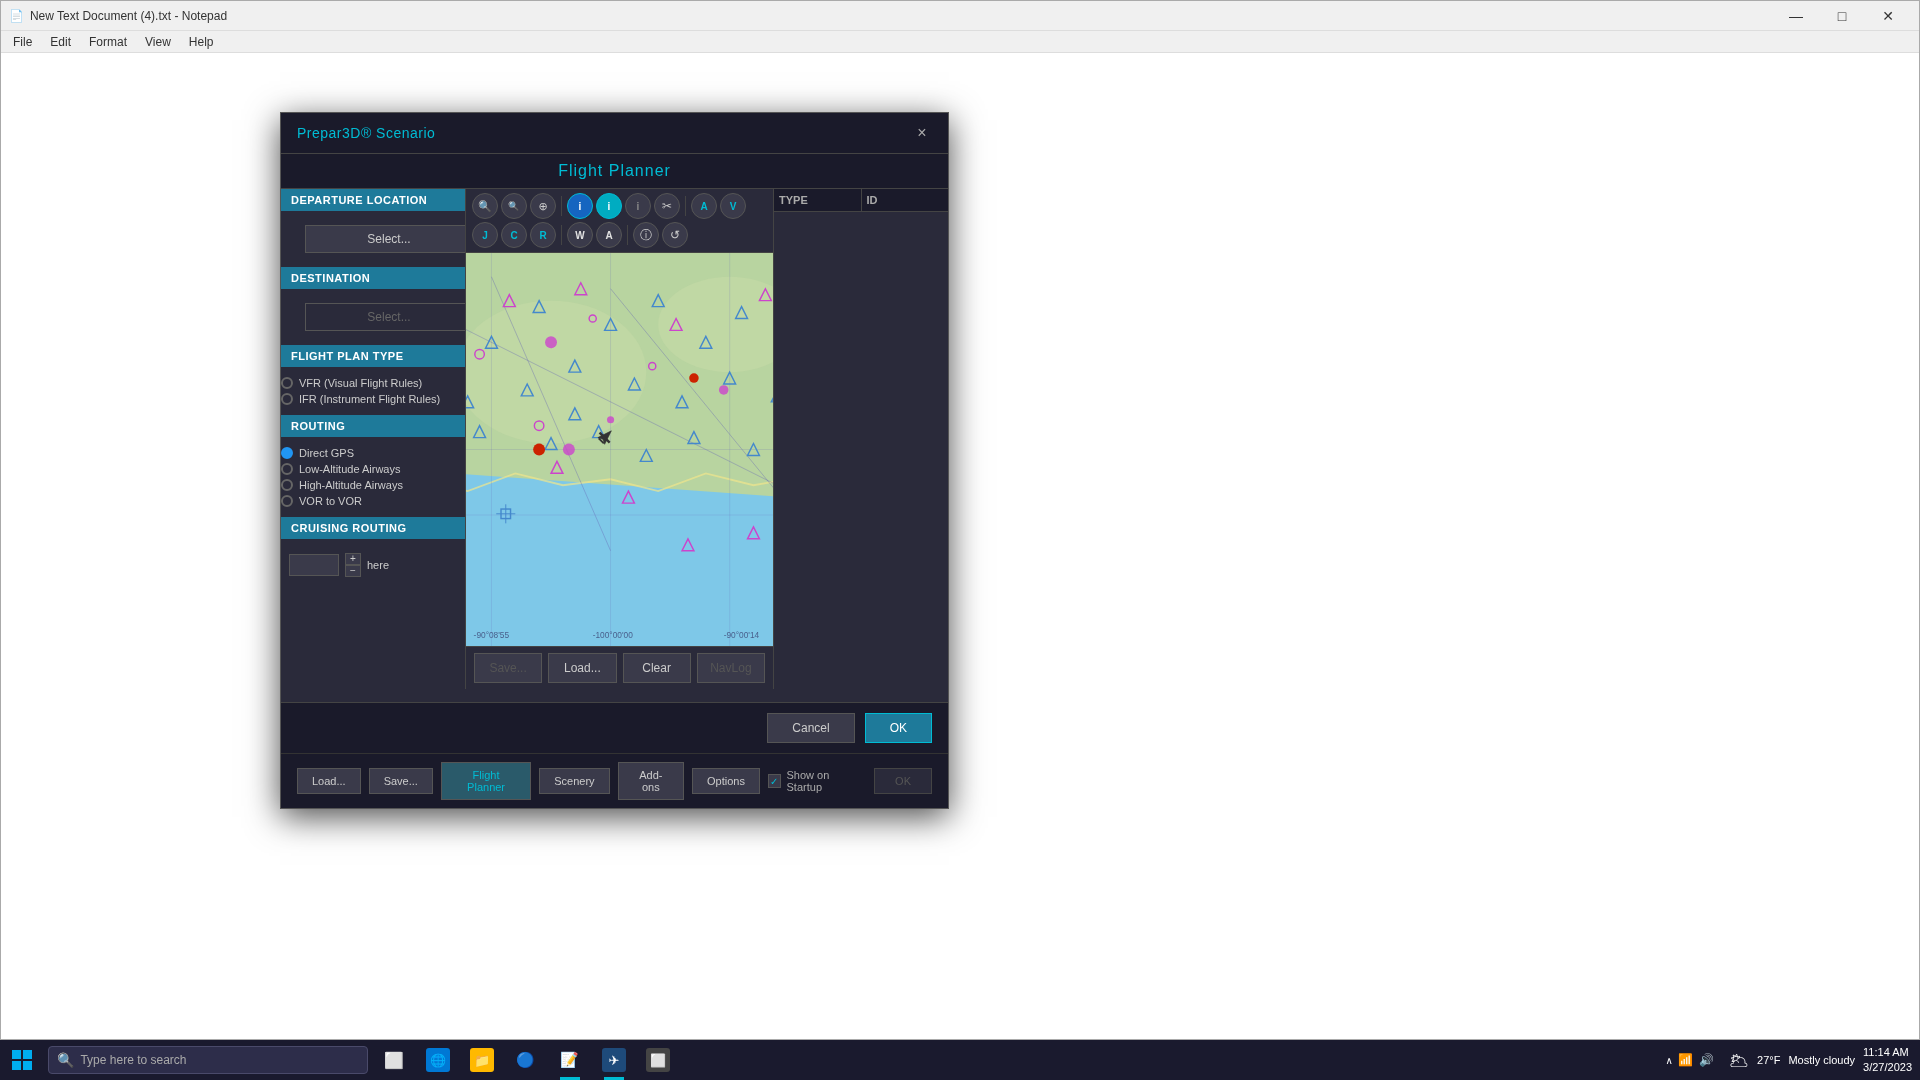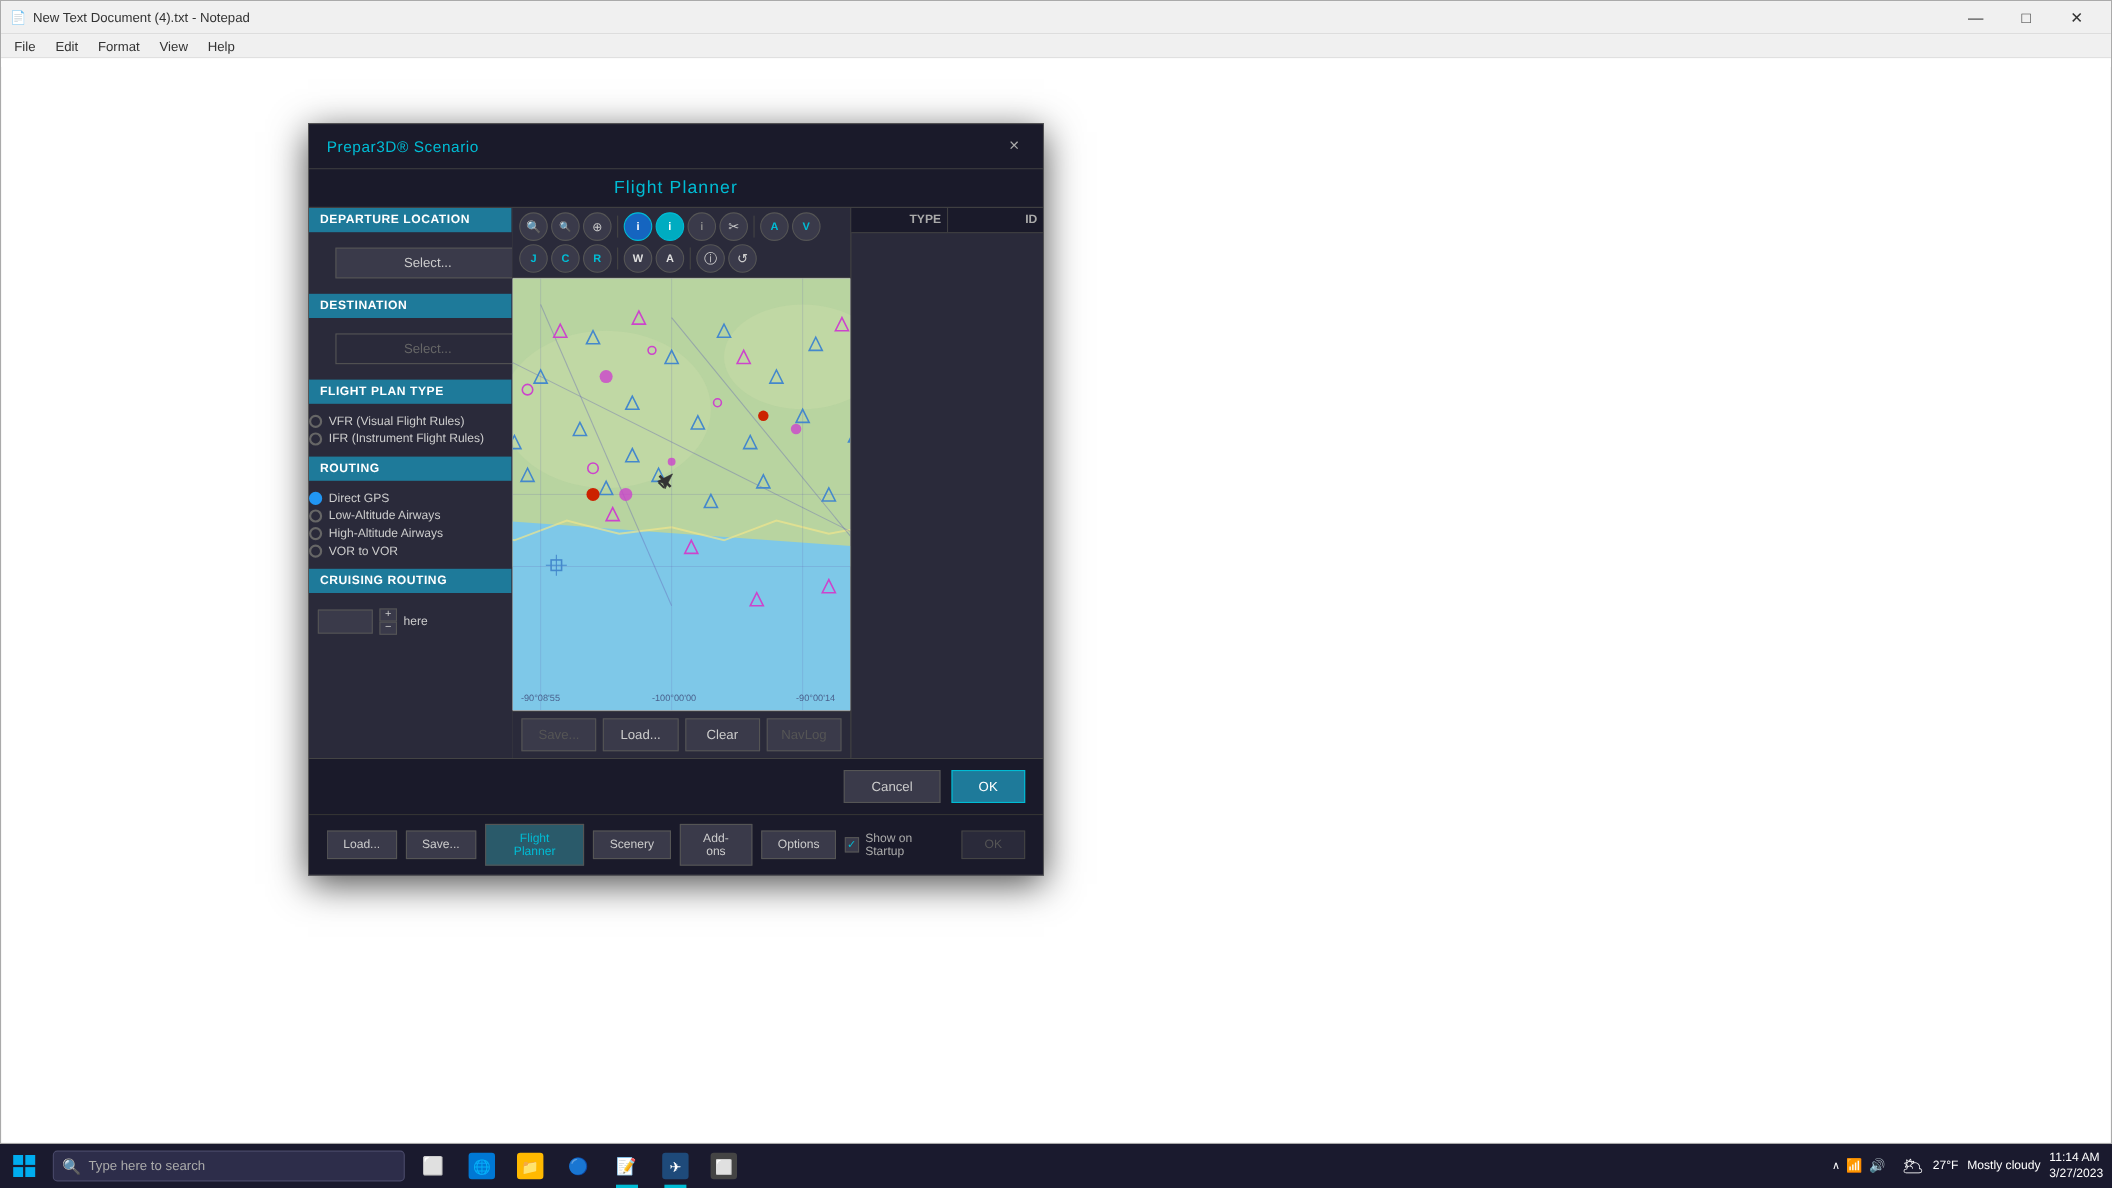--- a/index.html
+++ b/index.html
@@ -330,21 +330,21 @@
       display: flex;
       align-items: center;
       justify-content: center;
     }
     .map-tool-btn.active { background: #0077aa; border-color: #00bcd4; }
 
     .map-canvas {
       flex: 1;
       position: relative;
       overflow: hidden;
-      background: #e5e5e5;
+      background: #be185d;
     }
 
     .map-action-bar {
       background: #2a2a3a;
       padding: 6px 8px;
       display: flex;
       gap: 6px;
       border-top: 1px solid #444;
     }
 
@@ -370,33 +370,34 @@
     .right-panel-header {
       display: flex;
       border-bottom: 1px solid #444;
     }
     .right-header-cell {
       flex: 1;
       padding: 5px;
       background: #1a1a2a;
       color: #aaa;
       font-size: 11px;
-      text-align: right;
+      text-align: left;
       border-right: 1px solid #444;
       font-weight: bold;
     }
 
     
     .dialog-footer {
       background: #1a1a2a;
       padding: 10px 16px;
       display: flex;
       justify-content: flex-end;
       gap: 10px;
       border-top: 1px solid #444;
+      margin-top: 13px;
     }
     .footer-btn {
       padding: 7px 24px;
       font-size: 12px;
       cursor: pointer;
       border: 1px solid #555;
     }
     .footer-btn.cancel {
       background: #3a3a4a;
       color: #ccc;

